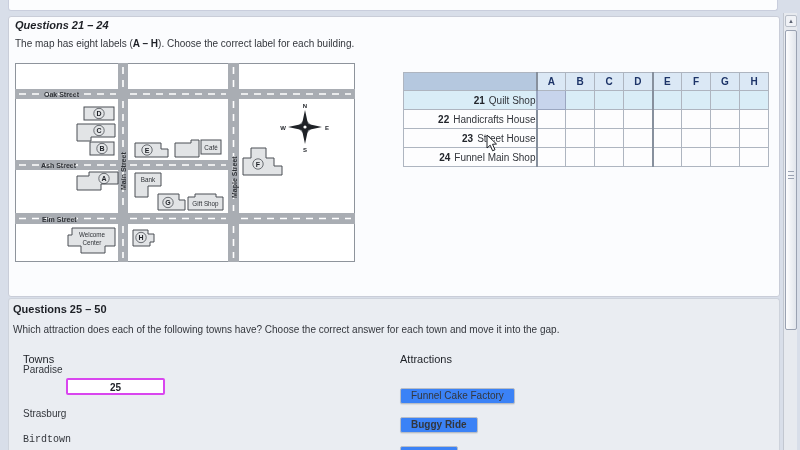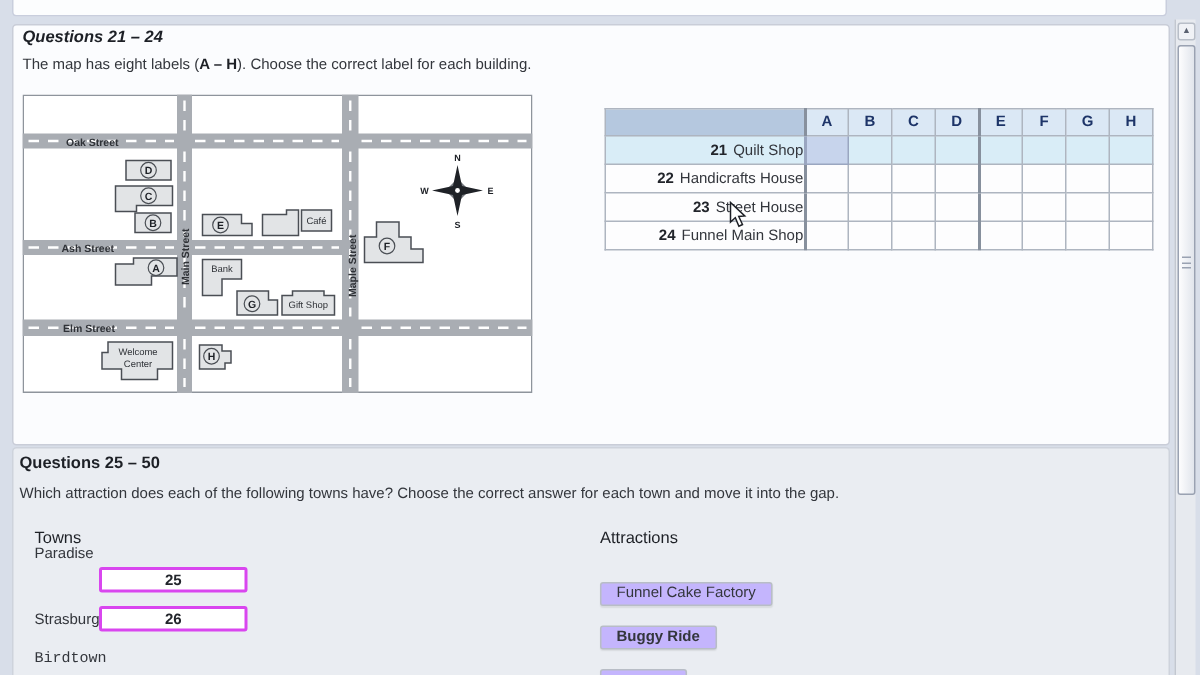--- a/index.html
+++ b/index.html
@@ -43,21 +43,21 @@
 
   
   .panel-bottom { position:absolute; left:8px; top:298px; width:772px; height:152px;
     background:#eaedf2; border:1px solid #ced3dc; border-bottom:none; border-radius:3px 3px 0 0; }
 
   .sub-head { position:absolute; font-size:11px; font-weight:normal; color:#1d2026; }
   .town-label { position:absolute; font-size:10px; color:#33363c; }
   .gap-box { position:absolute; left:66px; width:99px; height:17px; background:#ffffff;
     border:2px solid #d946ef; border-radius:2px; font-size:10px; font-weight:bold; color:#22252b;
     text-align:center; line-height:15px; }
-  .attr-btn { position:absolute; left:400px; height:16px; background:#c4b5fd;
+  .attr-btn { position:absolute; left:400px; height:16px; background:#3b82f6;
     border:1px solid #b8bdc6; border-radius:2px; font-size:10px; color:#33363c;
     text-align:center; line-height:14px; padding:0 10px; box-shadow:0 1px 1px rgba(0,0,0,0.08); }
 
   
   .scrollbar { position:absolute; left:783px; top:13px; width:14px; height:437px;
     background:#e7eaef; border-left:1px solid #c2c7d0; }
   .sb-btn-up { position:absolute; left:1px; top:2px; width:12px; height:12px; background:#f0f2f6;
     border:1px solid #b8bec8; border-radius:2px; font-size:6px; color:#5a6170; text-align:center;
     line-height:11px; }
   .sb-thumb { position:absolute; left:1px; top:17px; width:12px; height:300px;
@@ -256,21 +256,20 @@
 
   <div class="h-quest" style="left:13px; top:303px;">Questions 25 – 50</div>
   <div class="txt-instr" style="left:13px; top:324px;">Which attraction does each of the following towns have? Choose the correct answer for each town and move it into the gap.</div>
 
   <div class="sub-head" style="left:23px; top:353px;">Towns</div>
 
   <div class="town-label" style="left:23px; top:364px;">Paradise</div>
   <div class="gap-box" style="top:378px;">25</div>
 
   <div class="town-label" style="left:23px; top:408px;">Strasburg</div>
-  <div class="gap-box" style="top:404px;">26</div>
 
   <div class="town-label" style="left:23px; top:434px;font-family:Liberation Mono, monospace;">Birdtown</div>
 
   <div class="sub-head" style="left:400px; top:353px;">Attractions</div>
 
   <div class="attr-btn" style="top:388px;">Funnel Cake Factory</div>
   <div class="attr-btn" style="top:417px;font-weight:bold;">Buggy Ride</div>
   <div class="attr-btn" style="top:446px; width:58px;"></div>
 
   <div class="scrollbar">

